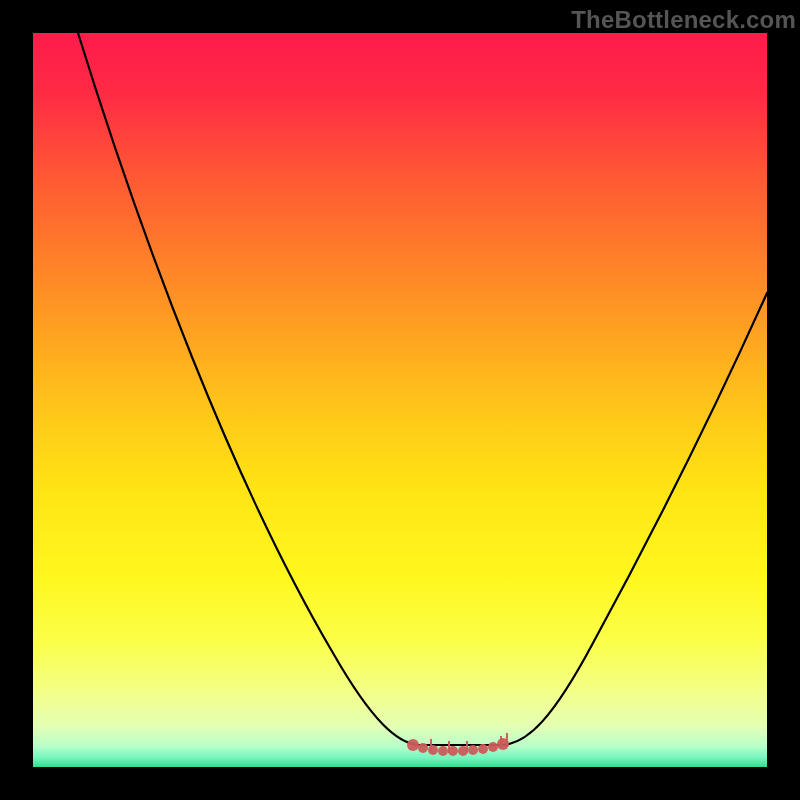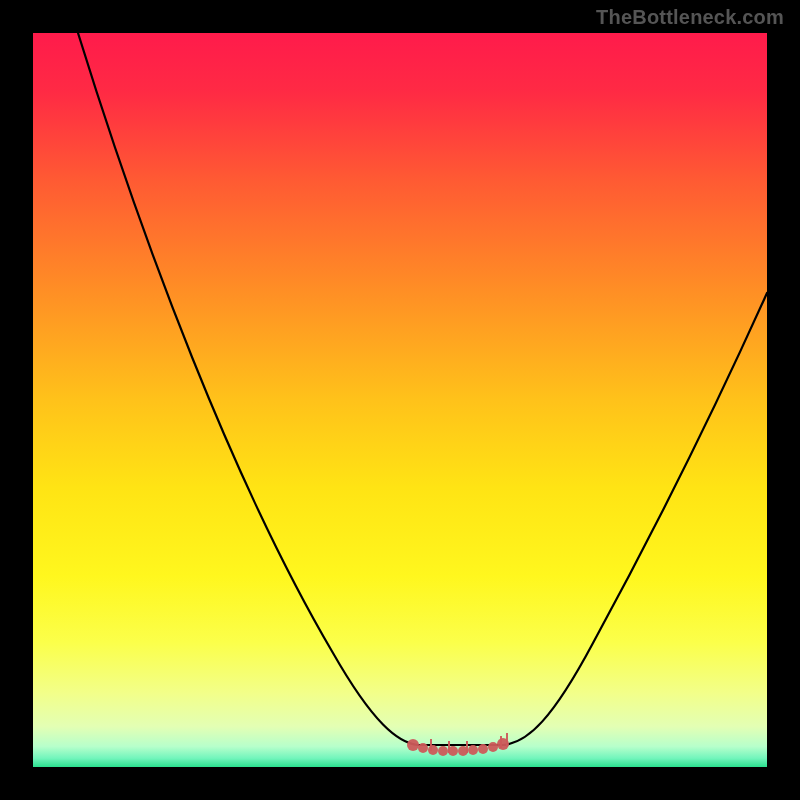--- a/index.html
+++ b/index.html
@@ -21,23 +21,23 @@
     position: absolute;
     left: 33px;
     top: 33px;
     width: 734px;
     height: 734px;
     overflow: hidden;
   }
   .watermark {
     position: absolute;
     top: 6px;
-    right: 16px;
+    right: 4px;
     color: #555;
-    font-size: 20px;
+    font-size: 24px;
     font-weight: 600;
     letter-spacing: 0.2px;
     pointer-events: none;
   }
 </style>
 </head>
 <body>
 <div class="frame">
 
   <div class="watermark">TheBottleneck.com</div>

